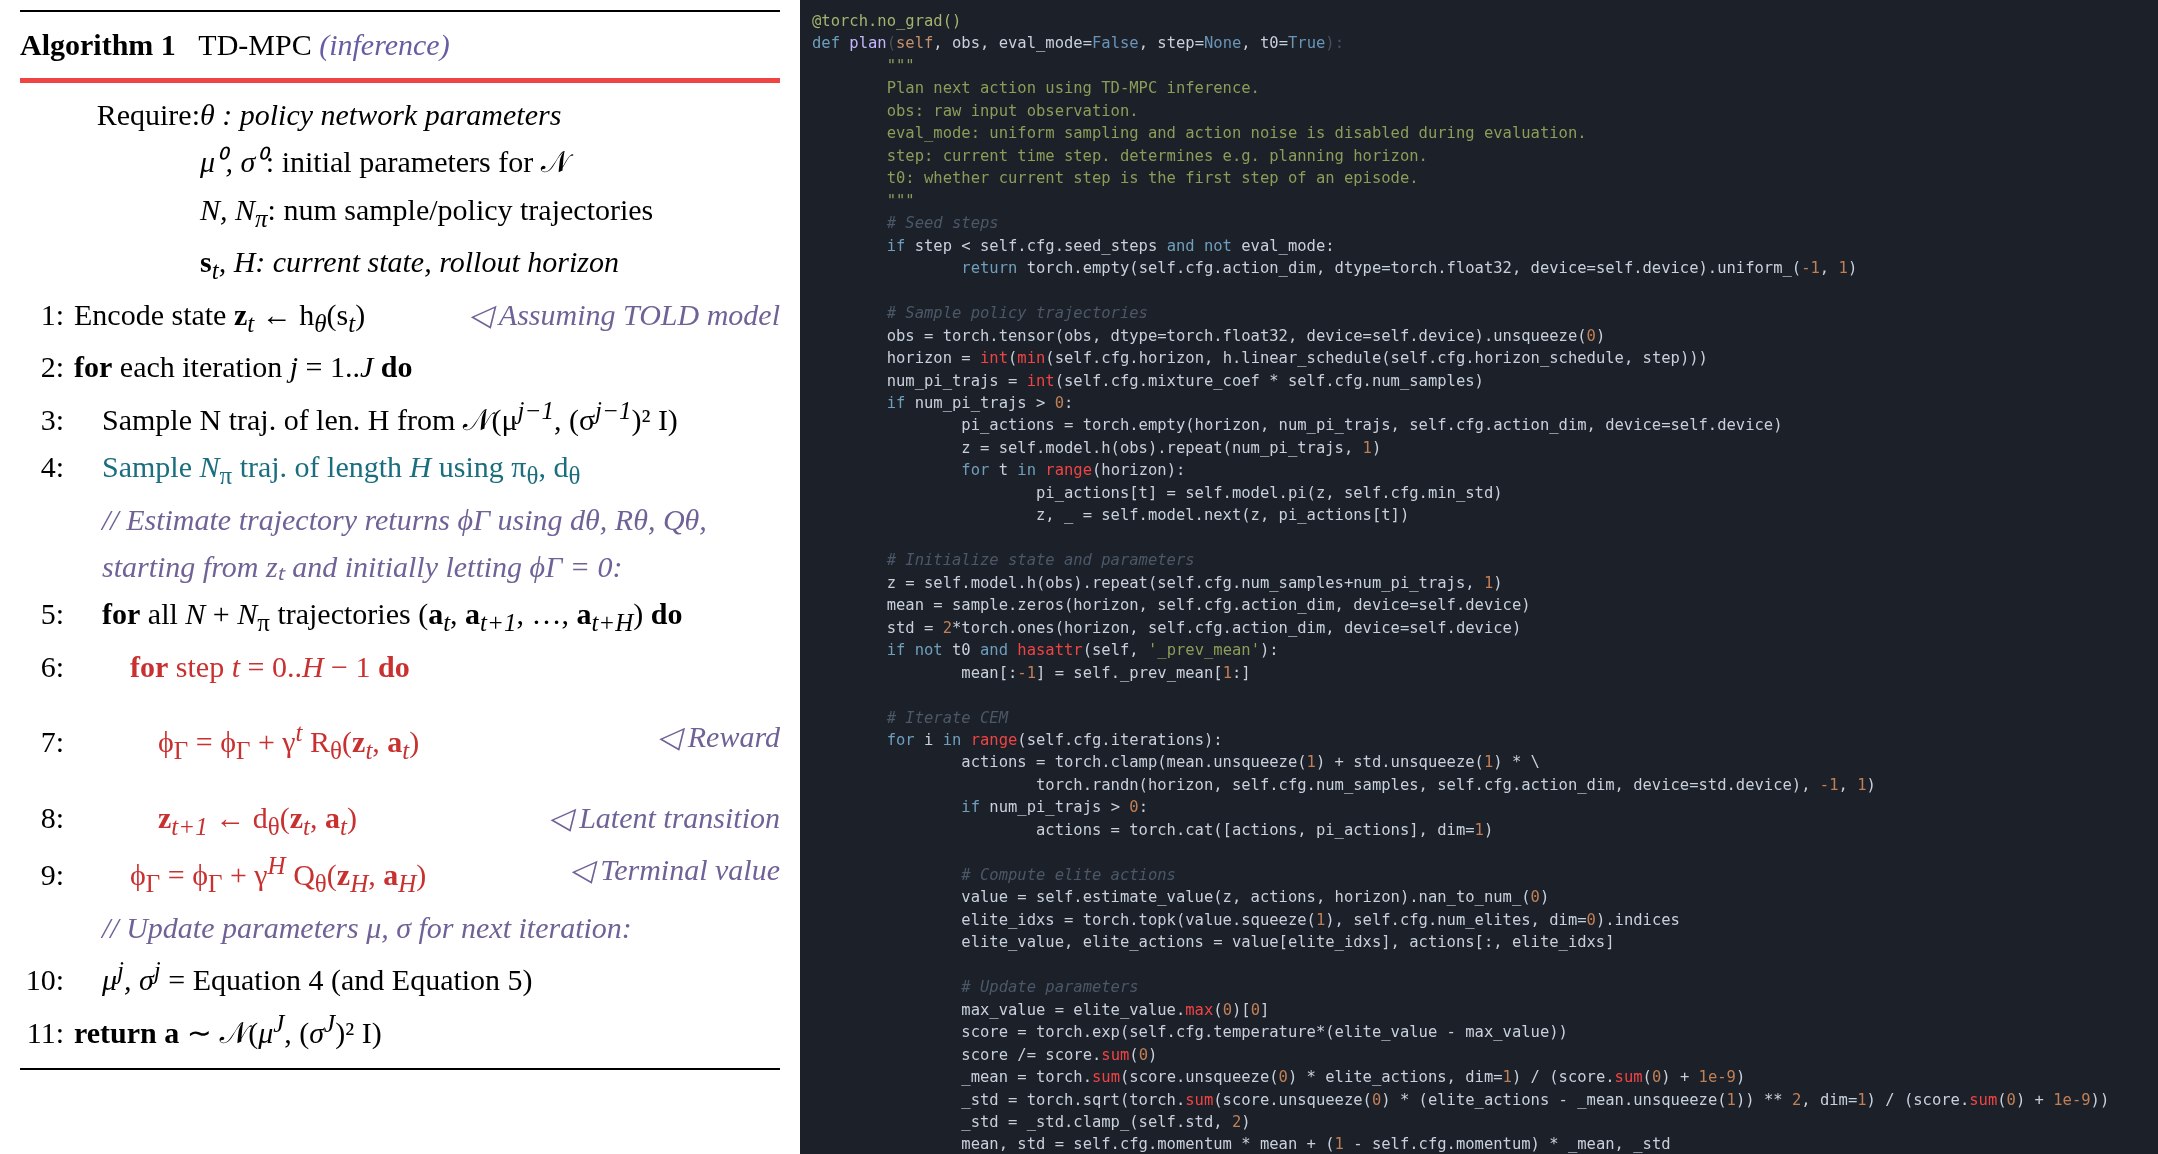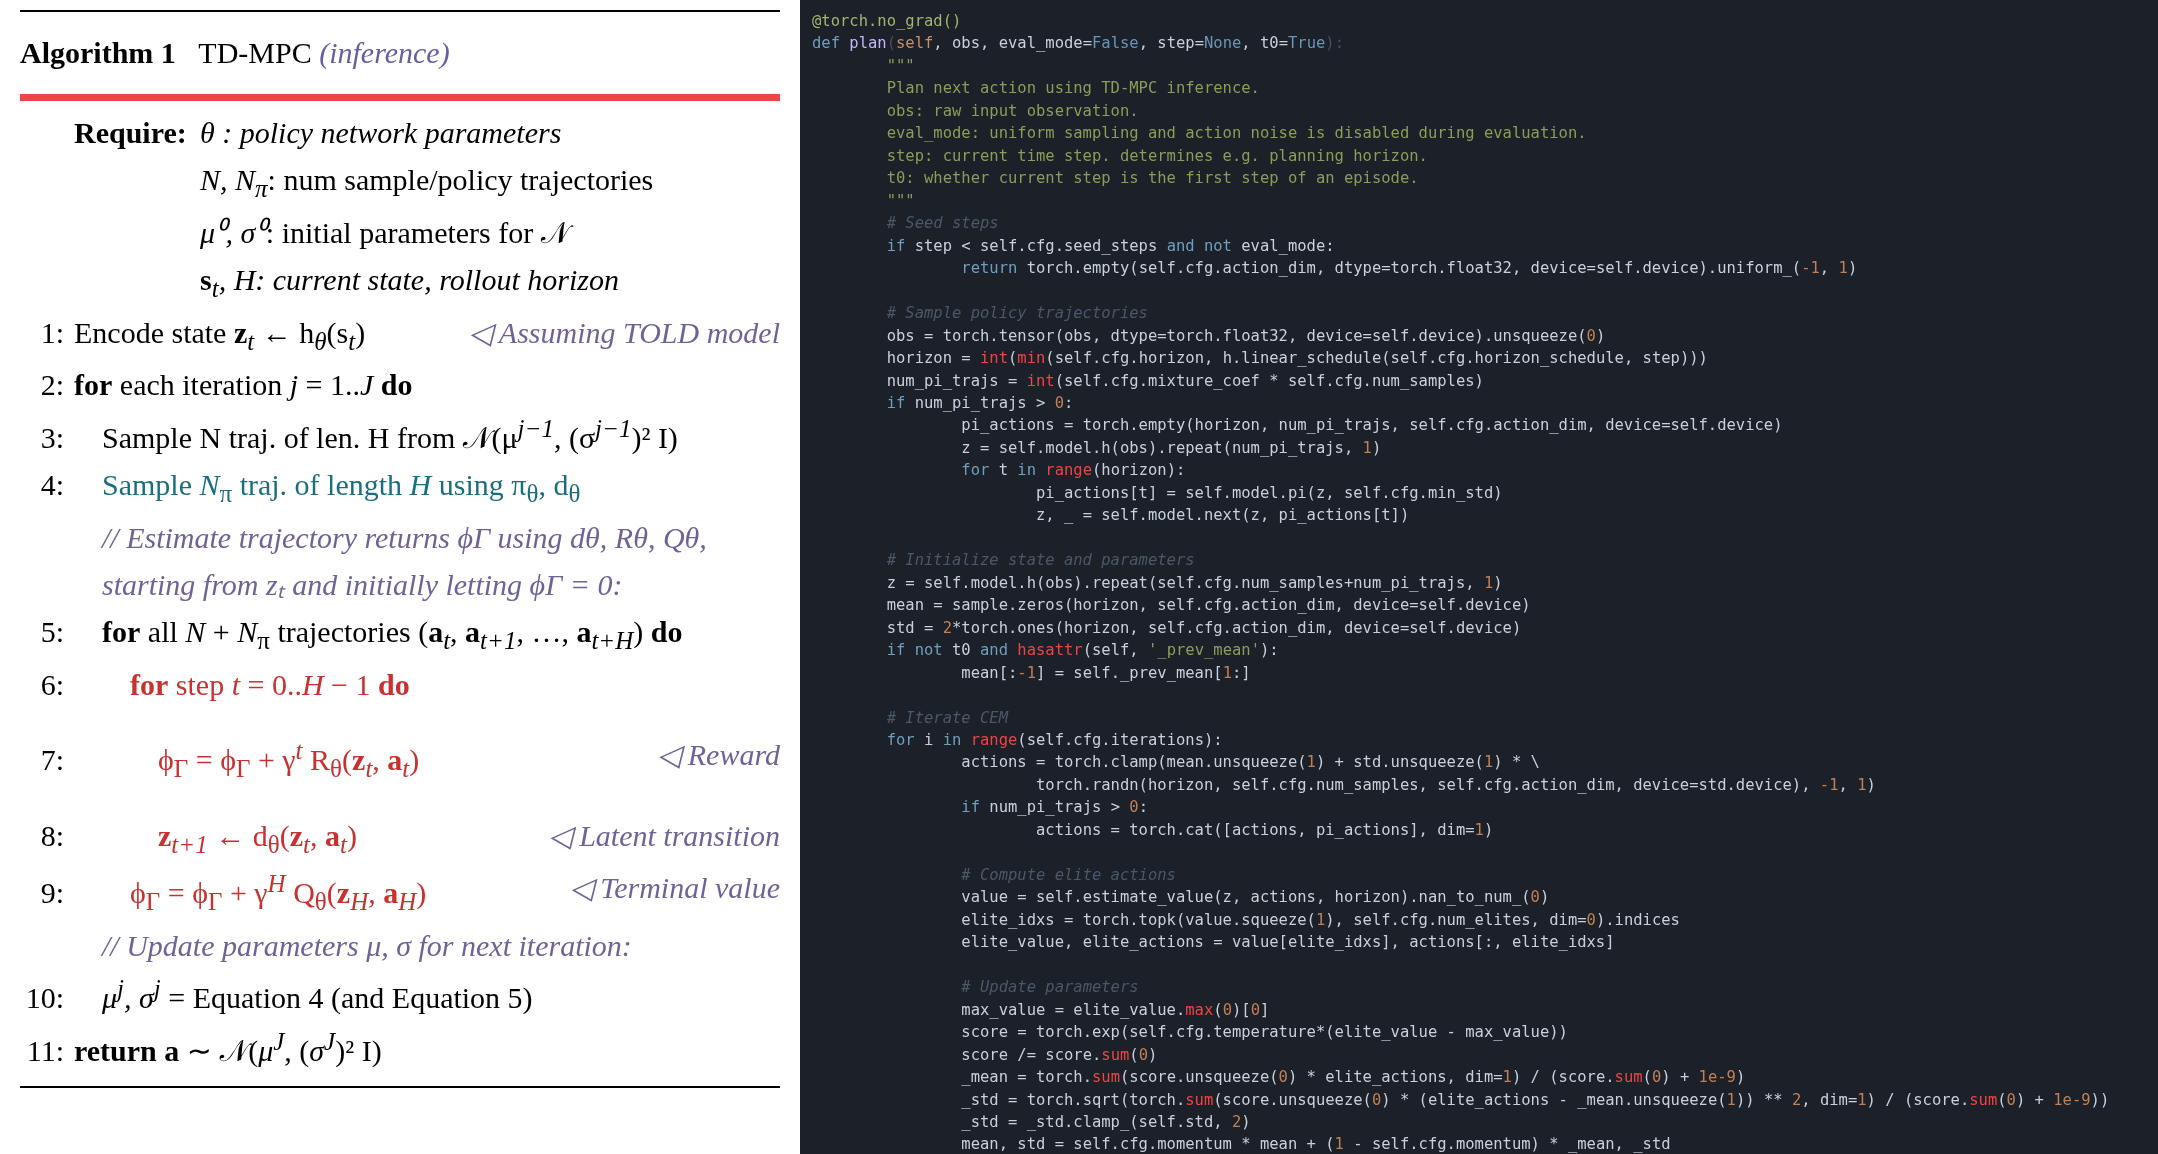--- a/index.html
+++ b/index.html
@@ -24,22 +24,22 @@
     font-size: 15.5px;
     line-height: 1.45;
     color: #c8d0db;
     padding: 10px 12px;
     box-sizing: border-box;
     overflow: hidden;
     white-space: pre;
   }
   .algo-header {
     border-top: 2px solid #000;
-    border-bottom: 7px solid #ef4444;
-    padding: 24px 0;
+    border-bottom: 5px solid #ef4444;
+    padding: 16px 0;
     font-size: 30px;
   }
   .algo-header .bold { font-weight: bold; }
   .algo-header .purple-italic { color: #6a5ca3; font-style: italic; }
   .algo-body {
     border-bottom: 2px solid #000;
     padding: 8px 0 12px 0;
     font-size: 30px;
     line-height: 1.58;
   }
@@ -64,21 +64,22 @@
   .teal { color: #1a6e7e; }
   .purple-italic { color: #706297; font-style: italic; }
   .comment-right {
     float: right;
     color: #706297;
     font-style: italic;
   }
   .require-label {
     width: 126px;
     display: inline-block;
-    font-weight: bold;
+    font-weight: normal;
+    text-align: right;
   }
   .req-indent {
     padding-left: 126px;
   }
   
   .c-deco { color: #a5b36f; }
   .c-key  { color: #6f9fbd; }
   .c-def  { color: #c4b5fd; }
   .c-param{ color: #c4906c; text-align: center; }
   .c-str  { color: #8b9d58; }
@@ -101,27 +102,27 @@
 
     <div class="algo-line">
       <span class="lineno"></span>
       <span class="content">
         <span class="require-label">Require:</span><span style="font-style:italic">θ : policy network parameters</span>
       </span>
     </div>
     <div class="algo-line">
       <span class="lineno"></span>
       <span class="content req-indent">
+        <span style="font-style:italic">μ⁰, σ⁰</span><span>: initial parameters for 𝒩</span>
+      </span>
+    </div>
+    <div class="algo-line">
+      <span class="lineno"></span>
+      <span class="content req-indent">
         <span style="font-style:italic"><span>N, N</span><sub>π</sub></span><span>: num sample/policy trajectories</span>
-      </span>
-    </div>
-    <div class="algo-line">
-      <span class="lineno"></span>
-      <span class="content req-indent">
-        <span style="font-style:italic">μ⁰, σ⁰</span><span>: initial parameters for 𝒩</span>
       </span>
     </div>
     <div class="algo-line">
       <span class="lineno"></span>
       <span class="content req-indent">
         <span class="bold">s</span><sub style="font-style:italic">t</sub><span style="font-style:italic">, H: current state, rollout horizon</span>
       </span>
     </div>
 
     <div class="algo-line">

